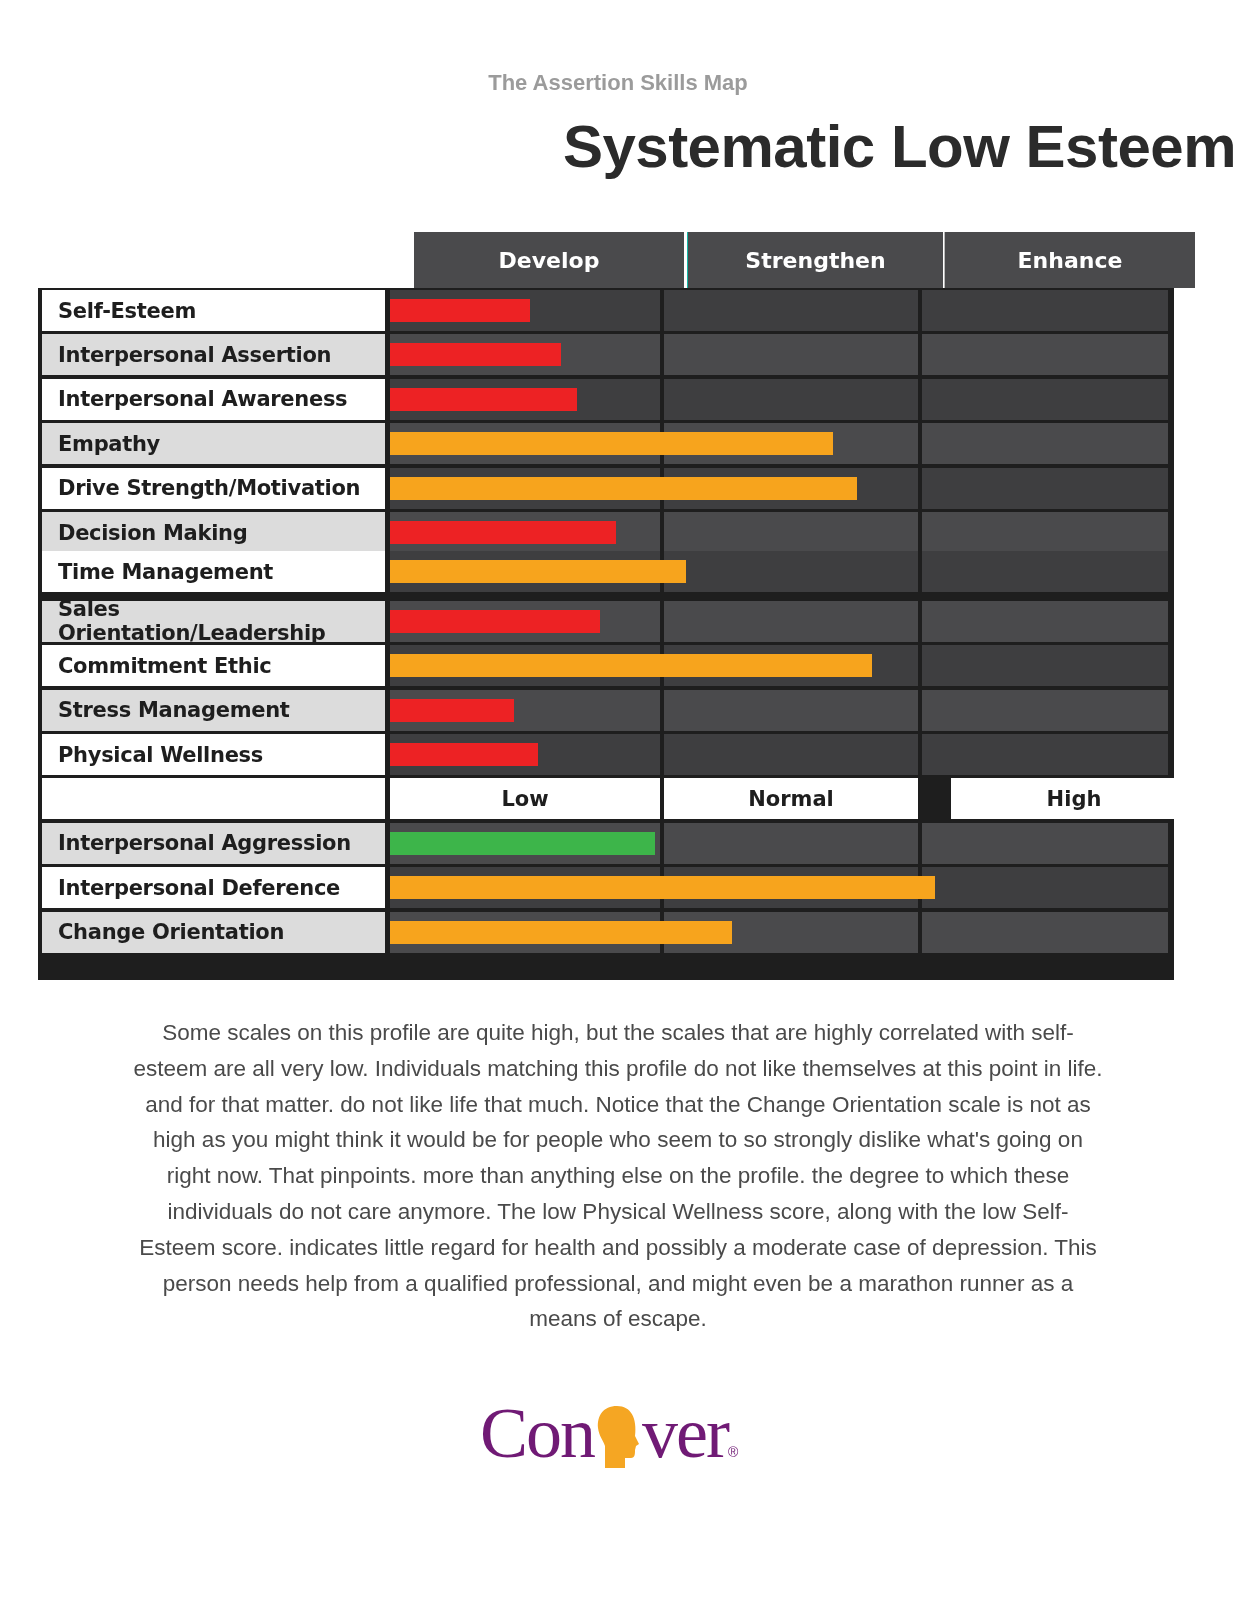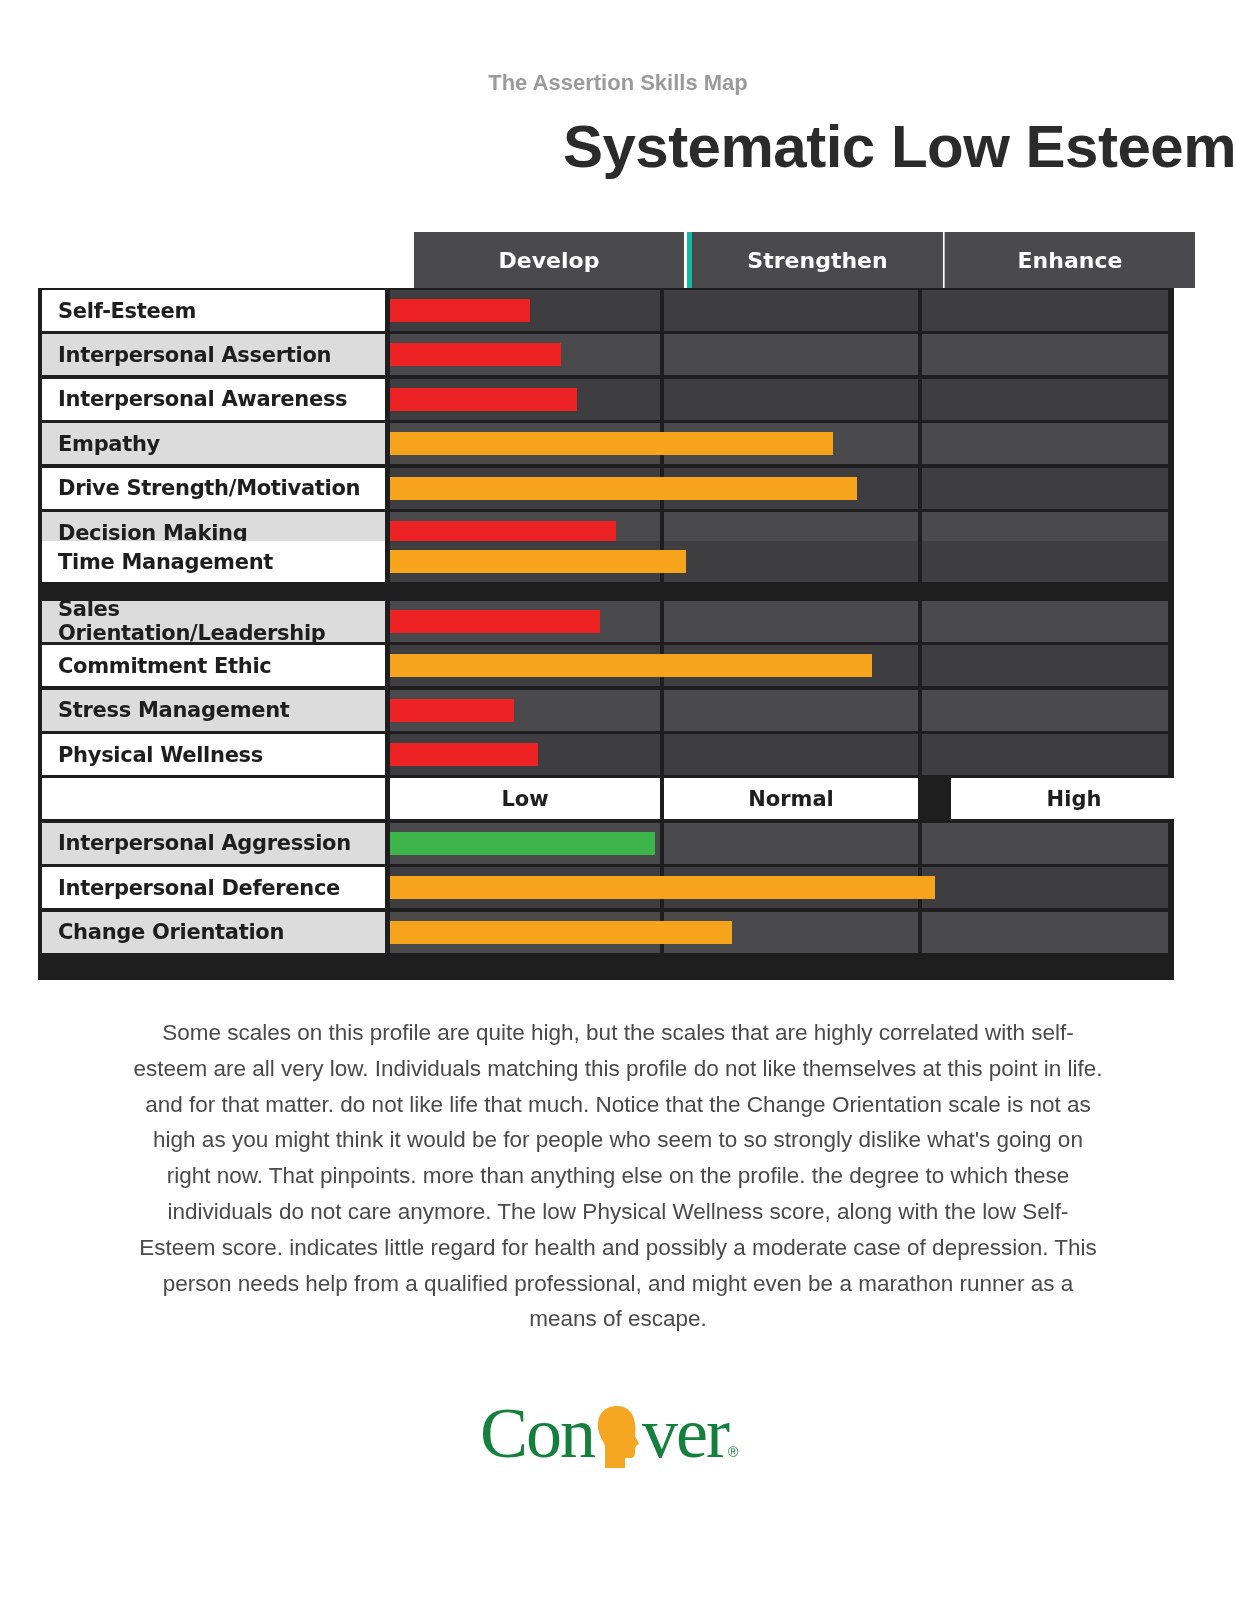--- a/index.html
+++ b/index.html
@@ -11,31 +11,31 @@
   .row { position: absolute; left: 0; width: 1136px; height: 41px; }
   .label { position: absolute; left: 4px; top: 0; width: 343px; height: 41px; font-family: "DejaVu Sans", sans-serif; font-weight: bold; font-size: 21px; color: #1e1e1e; display: flex; align-items: center; padding-left: 16px; letter-spacing: -0.3px; }
   .label.white { background: #ffffff; }
   .label.grey { background: #dcdcdc; }
   .cell { position: absolute; top: 0; height: 41px; }
   .cell.dark { background: #3e3e40; }
   .cell.mid { background: #4a4a4c; }
   .bar { position: absolute; left: 352px; top: 9px; height: 23px; }
   .scale-cell { position: absolute; top: 0; height: 41px; background: #ffffff; font-family: "DejaVu Sans", sans-serif; font-weight: bold; font-size: 21px; color: #1e1e1e; display: flex; align-items: center; justify-content: center; }
   .desc { position: absolute; top: 1015px; left: 130px; width: 976px; text-align: center; font-size: 22.5px; line-height: 35.8px; color: #4a4a4a; }
-  .logo { position: absolute; top: 1392px; left: 480px; width: 270px; height: 80px; display: flex; align-items: baseline; font-family: "Liberation Serif", serif; font-size: 72px; color: #15803d; letter-spacing: -2px; }
+  .logo { position: absolute; top: 1392px; left: 480px; width: 270px; height: 80px; display: flex; align-items: baseline; font-family: "Liberation Serif", serif; font-size: 72px; color: #701a75; letter-spacing: -2px; }
   .logo .reg { font-size: 14px; font-family: "Liberation Sans", sans-serif; }
 </style>
 </head>
 <body>
 
 <div class="subtitle">The Assertion Skills Map</div>
 <div class="title">Systematic Low Esteem</div>
 
 <div class="col-header" style="left:390px;width:270px;">Develop</div>
-<div class="col-header" style="left:663px;width:256px;border-left:5px solid #14b8a6;">Strengthen</div>
+<div class="col-header" style="left:663px;width:256px;border-left:1px solid #14b8a6;">Strengthen</div>
 <div class="col-header" style="left:920px;width:251px;border-left:1px solid #bbb;">Enhance</div>
 
 <div class="table" id="skills-table">
     <div class="row" style="top: 2px;">
       <div class="label white">Self-Esteem</div>
       <div class="cell dark" style="left: 352px; width: 270px;"></div>
       <div class="cell dark" style="left: 626px; width: 254px;"></div>
       <div class="cell dark" style="left: 884px; width: 246px;"></div>
       <div class="bar" style="width: 140.04px; background: rgb(237, 34, 36);"></div>
     </div>
@@ -67,21 +67,21 @@
       <div class="cell dark" style="left: 884px; width: 246px;"></div>
       <div class="bar" style="width: 466.8px; background: rgb(247, 164, 29);"></div>
     </div>
     <div class="row" style="top: 224px;">
       <div class="label grey">Decision Making</div>
       <div class="cell mid" style="left: 352px; width: 270px;"></div>
       <div class="cell mid" style="left: 626px; width: 254px;"></div>
       <div class="cell mid" style="left: 884px; width: 246px;"></div>
       <div class="bar" style="width: 225.62px; background: rgb(237, 34, 36);"></div>
     </div>
-    <div class="row" style="top: 253px;">
+    <div class="row" style="top: 263px;">
       <div class="label white">Time Management</div>
       <div class="cell dark" style="left: 352px; width: 270px;"></div>
       <div class="cell dark" style="left: 626px; width: 254px;"></div>
       <div class="cell dark" style="left: 884px; width: 246px;"></div>
       <div class="bar" style="width: 295.64px; background: rgb(247, 164, 29);"></div>
     </div>
     <div class="row" style="top: 312.8px;">
       <div class="label grey">Sales Orientation/Leadership</div>
       <div class="cell mid" style="left: 352px; width: 270px;"></div>
       <div class="cell mid" style="left: 626px; width: 254px;"></div>

